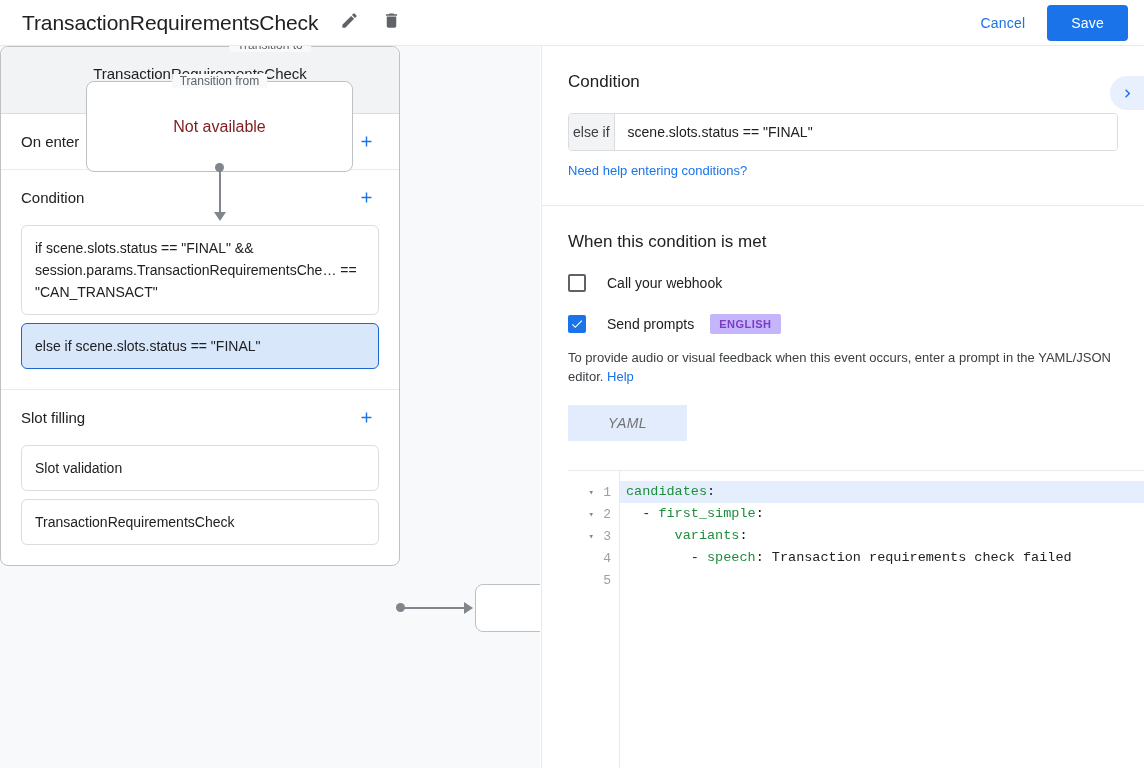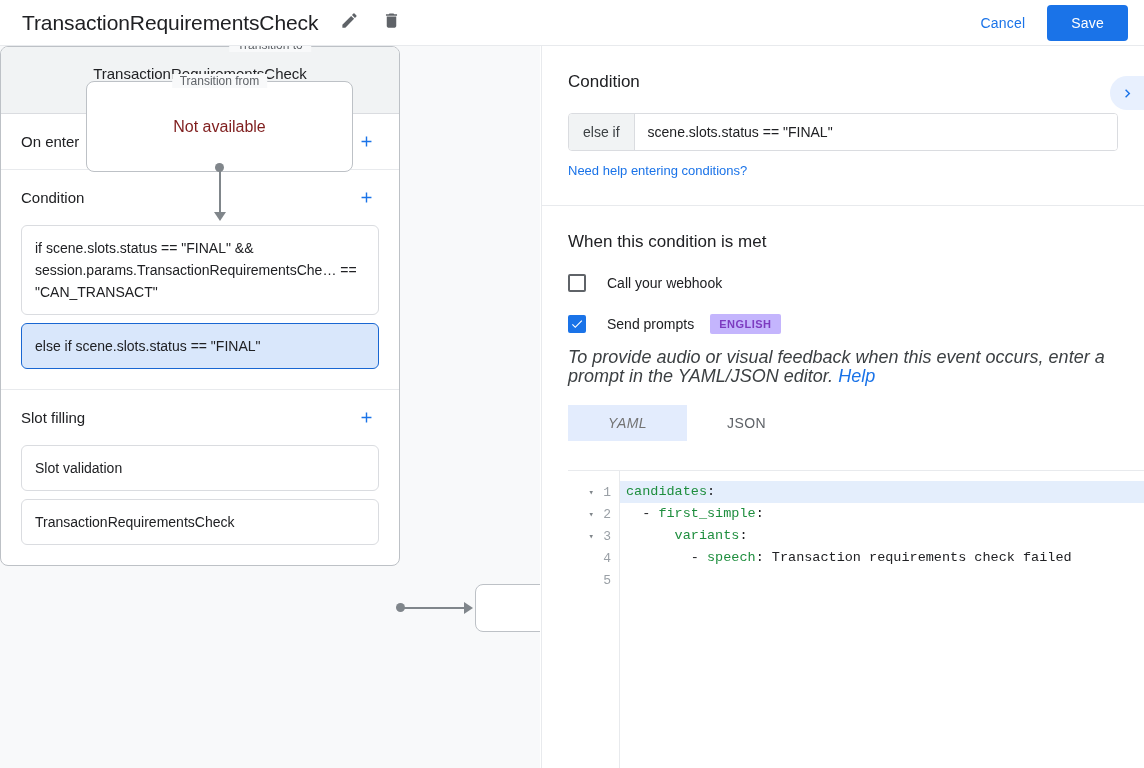--- a/index.html
+++ b/index.html
@@ -233,21 +233,21 @@
     margin-top: 21px;
     border: 1px solid #dadce0;
     border-radius: 4px;
     height: 38px;
     overflow: hidden;
   }
   .cond-prefix {
     background: #f1f3f4;
     border-right: 1px solid #dadce0;
     display: flex; align-items: center;
-    padding: 0 14px;
+    padding: 0 4px;
     font-size: 14px;
     color: #3c4043;
     white-space: nowrap;
   }
   .cond-value {
     flex: 1;
     display: flex; align-items: center;
     padding: 0 13px;
     font-size: 14px;
     color: #202124;
@@ -293,25 +293,24 @@
     background: #c4b5fd;
     color: #7d3cc0;
     font-size: 11px;
     font-weight: bold;
     letter-spacing: .5px;
     padding: 4px 9px;
     border-radius: 2px;
   }
   .helper-text {
     margin-top: 14px;
-    font-size: 18px;
+    font-size: 13px;
     color: #3c4043;
     line-height: 19px;
     max-width: 556px;
-    font-style: italic;
   }
   .helper-text .inline-link { color: #1a73e8; cursor: pointer; }
 
   .tabs {
     display: flex;
     margin-top: 19px;
   }
   .tab {
     width: 119px;
     height: 36px;
@@ -509,21 +508,20 @@
       <span class="lang-badge">ENGLISH</span>
     </div>
 
     <div class="helper-text">
       <span>To provide audio or visual feedback when this event occurs, enter a prompt in the YAML/JSON editor.</span>
       <span class="inline-link">Help</span>
     </div>
 
     <div class="tabs">
       <div class="tab active">YAML</div>
-      <div class="tab">JSON</div>
     </div>
   </div>
 
   <div class="editor">
     <div class="gutter">
       <div class="gutter-row">
         <span class="fold">▾</span>
         <span>1</span>
       </div>
       <div class="gutter-row">

